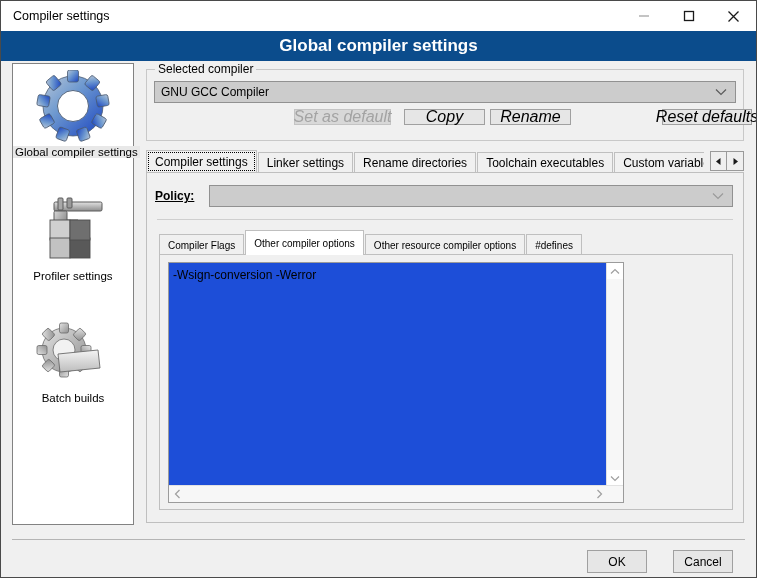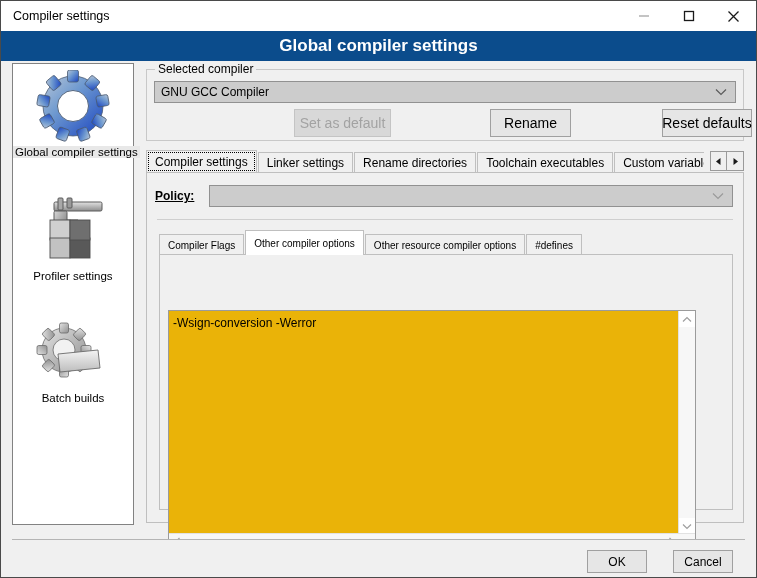--- a/index.html
+++ b/index.html
@@ -173,33 +173,34 @@
   
   #compiler-btn-row {
     position: absolute;
     left: 8px; top: 46px;
     width: 582px;
     height: 22px;
   }
   .btn {
     position: absolute;
     top: 0;
-    height: 28px;
+    height: 16px;
     box-sizing: border-box;
     border: 1px solid #a0a0a0;
     background: #e6e6e6;
     background-image: radial-gradient(#f4f4f4 0.6px, transparent 0.7px);
     background-size: 4px 4px;
     font-family: "Liberation Sans", sans-serif;
-    font-size: 14px;
+    font-size: 16px;
     color: #000;
     display: flex;
     align-items: center;
     justify-content: center;
     white-space: nowrap;
+    font-style: italic;
   }
   .btn.disabled {
     color: #a3a3a3;
     border-color: #c4c4c4;
     background: #d8d8d8;
     background-image: radial-gradient(#e4e4e4 0.6px, transparent 0.7px);
     background-size: 4px 4px;
   }
   #btn-set-default { left: 140px; width: 97px; }
   #btn-copy        { left: 250px; width: 81px; }
@@ -347,26 +348,25 @@
     height: 256px;
     box-sizing: border-box;
     border: 1px solid #bfbfbf;
     background: #f0f0f0;
   }
 
   
   #editor {
     position: absolute;
     left: 8px; top: 7px;
-    width: 528px;
+    width: 456px;
     height: 241px;
     box-sizing: border-box;
     border: 1px solid #9b9b9b;
-    background: #eab308;
-    margin-top: 48px;
+    background: #1d4ed8;
   }
   #editor-text {
     position: absolute;
     left: 4px; top: 5px;
     right: 20px;
     font-size: 12px;
     color: #000;
     white-space: pre;
     line-height: 14px;
   }
@@ -588,20 +588,21 @@
         <span class="combo-val">GNU GCC Compiler</span>
         <span class="combo-arrow">
           <svg width="12" height="8" viewBox="0 0 12 8">
               <path d="M1 1.5 L6 6.5 L11 1.5" stroke="#5a5a5a" stroke-width="1.2" fill="none"></path>
             </svg>
         </span>
       </div>
 
       <div id="compiler-btn-row">
         <div class="btn disabled" id="btn-set-default">Set as default</div>
+        <div class="btn" id="btn-copy">Copy</div>
         <div class="btn" id="btn-rename">Rename</div>
         <div class="btn" id="btn-reset">Reset defaults</div>
       </div>
 
       <div id="outer-tabs">
         <div id="outer-tab-clip">
           <div class="tabstrip">
             <div class="tab active">Compiler settings</div>
             <div class="tab">Linker settings</div>
             <div class="tab">Rename directories</div>

